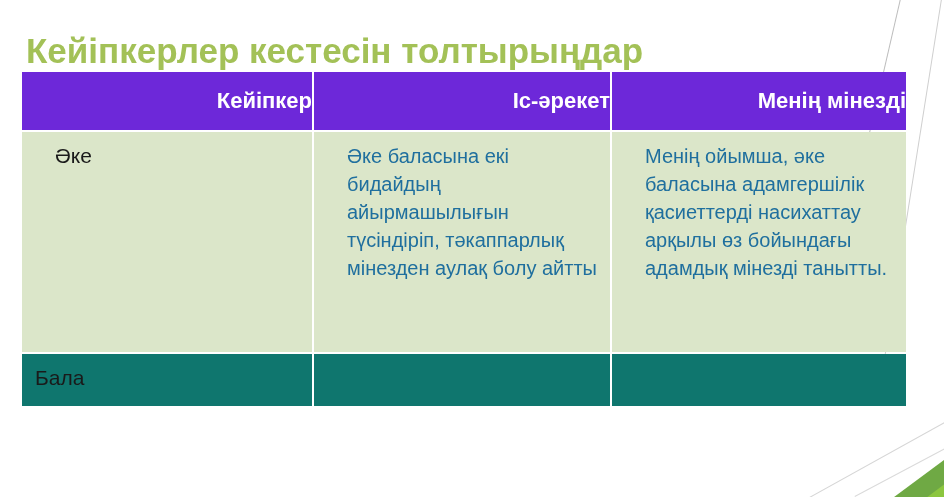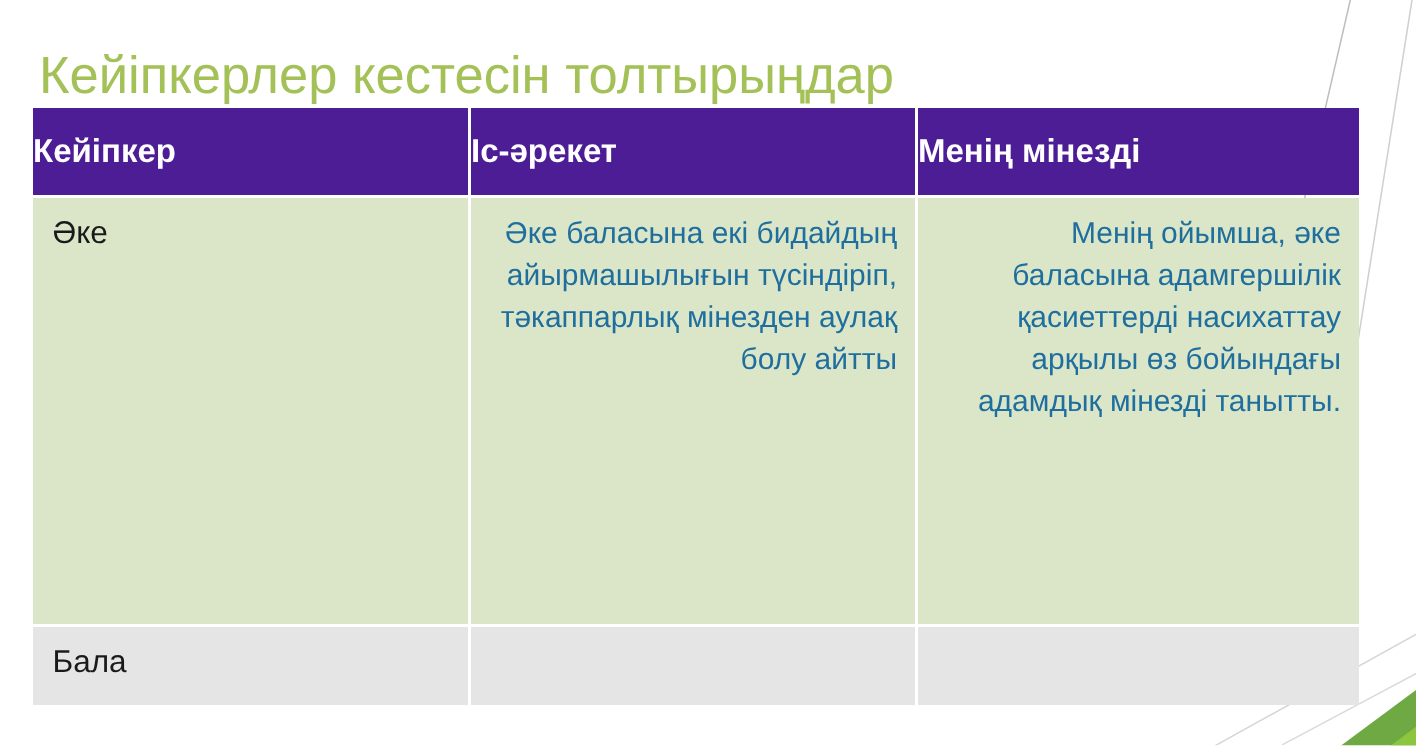--- a/index.html
+++ b/index.html
@@ -79,21 +79,21 @@
   }
 
   
   .slide-title {
     position: absolute;
     left: 26px;
     top: 4px;
     width: 860px;
     font-size: 35px;
     line-height: 48px;
-    font-weight: normal;
+    font-weight: bold;
     color: #a3c157;
     letter-spacing: 0px;
     white-space: nowrap;
   }
 
   
   .char-table {
     position: absolute;
     left: 20px;
     top: 70px;
@@ -105,52 +105,51 @@
   .char-table th, .char-table td {
     padding: 0;
     vertical-align: top;
     border: 0;
   }
   .col-1 { width: 290px; }
   .col-2 { width: 296px; }
   .col-3 { width: 294px; }
 
   thead th {
-    background: #4c1d95;
+    background: #6d28d9;
     color: #ffffff;
     font-size: 22px;
     font-weight: bold;
-    text-align: left;
+    text-align: right;
     height: 58px;
     line-height: 58px;
     vertical-align: middle;
   }
 
   .cell {
     display: block;
     box-sizing: border-box;
     padding: 10px 12px 10px 13px;
   }
 
   tbody tr.row-shade td { background: #dbe6c9; }
-  tbody tr.row-light td { background: #e5e5e5; }
-
-  .row-tall td { height: 284px; }
+  tbody tr.row-light td { background: #0f766e; }
+
+  .row-tall td { height: 220px; padding-left: 20px; }
   .row-short td { height: 52px; }
 
   .cell-name {
     color: #1a1a1a;
     font-size: 21px;
     line-height: 28px;
   }
   .cell-body {
     color: #1f6f9e;
     font-size: 20px;
     line-height: 28px;
-    text-align: right;
   }
   .cell-empty { min-height: 10px; }
 </style>
 </head>
 <body>
 
 <div id="slide">
 
   <div class="deco-line deco-1"></div>
   <div class="deco-line deco-2"></div>

